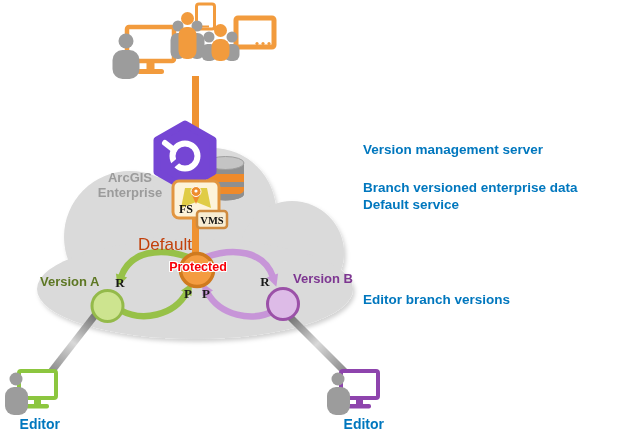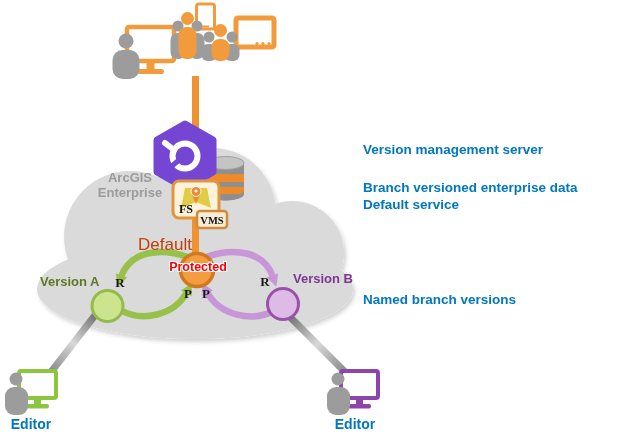--- a/index.html
+++ b/index.html
@@ -11,21 +11,21 @@
   .lbl{position:absolute;white-space:nowrap;}
   .viewers-label{left:150px;top:60px;width:92px;text-align:center;font-size:15px;font-weight:bold;color:#0077be;}
   .cloud-title{left:88px;top:171px;width:84px;text-align:center;font-size:13px;line-height:14.5px;font-weight:bold;color:#9b9b9b;white-space:normal;}
   .default-label{left:130px;top:235px;width:70px;text-align:center;font-size:17px;font-weight:normal;color:#c2410c;}
   .protected-label{
     left:157px;top:260px;width:82px;text-align:center;font-size:12.5px;font-weight:bold;color:#f80008;
     text-shadow:-1px -1px 0 #fff,1px -1px 0 #fff,-1px 1px 0 #fff,1px 1px 0 #fff,0 -1px 0 #fff,0 1px 0 #fff,-1px 0 0 #fff,1px 0 0 #fff;
   }
   .version-a-label{left:40px;top:274px;width:64px;text-align:left;font-size:13px;font-weight:bold;color:#5d7723;}
   .version-b-label{left:290px;top:271px;width:66px;text-align:center;font-size:13px;font-weight:bold;color:#7d3691;}
-  .editor-label{width:58px;text-align:center;font-size:14px;font-weight:bold;color:#0077be;}
+  .editor-label{width:58px;text-align:right;font-size:14px;font-weight:bold;color:#0077be;}
   .editor-left{left:2px;top:416px;}
   .editor-right{left:326px;top:416px;}
   .legend-item{left:363px;font-size:13.5px;font-weight:bold;color:#0077be;}
   .li-0{top:142px;} .li-1{top:180px;} .li-2{top:197px;} .li-3{top:262px;} .li-4{top:292px;}
   .svg-serif{font-family:"Liberation Serif",serif;font-weight:bold;}
 </style>
 </head>
 <body>
 
 <div class="stage">
@@ -176,14 +176,14 @@
   <div class="lbl default-label">Default</div>
   <div class="lbl protected-label">Protected</div>
   <div class="lbl version-a-label">Version A</div>
   <div class="lbl version-b-label">Version B</div>
   <div class="lbl editor-label editor-left">Editor</div>
   <div class="lbl editor-label editor-right">Editor</div>
 
   <div class="lbl legend-item li-0">Version management server</div>
   <div class="lbl legend-item li-1">Branch versioned enterprise data</div>
   <div class="lbl legend-item li-2">Default service</div>
-  <div class="lbl legend-item li-4">Named branch versions</div>
+  <div class="lbl legend-item li-4">Editor branch versions</div>
 </div>
 
 </body></html>

